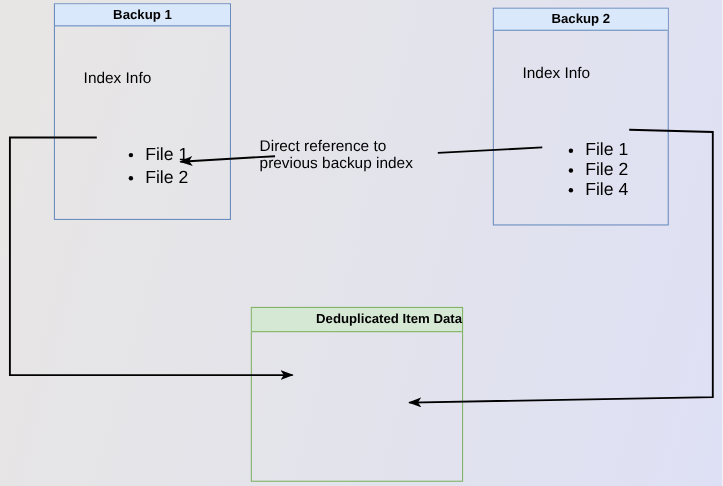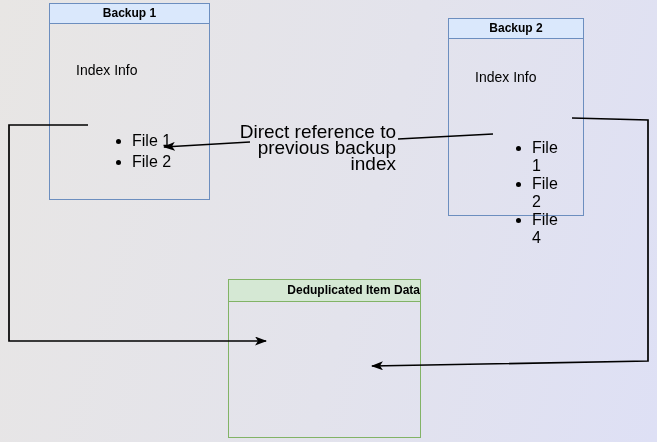--- a/index.html
+++ b/index.html
@@ -41,34 +41,34 @@
     text-align: right;
   }
   .subtitle { position: absolute; font-size: 14px; }
   ul.filelist {
     position: absolute;
     margin: 16px;
     font-size: 16px;
     list-style: disc outside;
   }
   #backup1 { left: 49px;  top: 3px;   width: 161px; height: 197px; }
-  #backup2 { left: 448px; top: 18px;   width: 136px; height: 198px; }
+  #backup2 { left: 448px; top: 7px;   width: 160px; height: 198px; }
   #dedup   { left: 228px; top: 279px; width: 193px; height: 159px; }
   #backup1 .subtitle { left: 26px; top: 58px; }
   #backup2 .subtitle { left: 26px; top: 50px; }
   #backup1 ul.filelist { left: 49px; top: 110px; line-height: 21px; padding-left: 17px; }
   #backup2 ul.filelist { left: 50px; top: 104px; line-height: 18px; padding-left: 17px; }
   #dedup   ul.filelist { left: 52px; top: 56px;  line-height: 19px; padding-left: 17px; }
   #annotation {
     position: absolute;
     left: 236px;
     top: 124px;
     width: 160px;
-    text-align: right;
-    font-size: 19px;
+    text-align: left;
+    font-size: 14px;
     line-height: 16px;
     white-space: pre-line;
   }
   svg#arrows { position: absolute; left: 0; top: 0; pointer-events: none; }
   svg#arrows path { fill: none; stroke: var(--arrow, #000); stroke-width: 1.7px; }
 </style>
 </head>
 <body>
 
 <div id="canvas">

